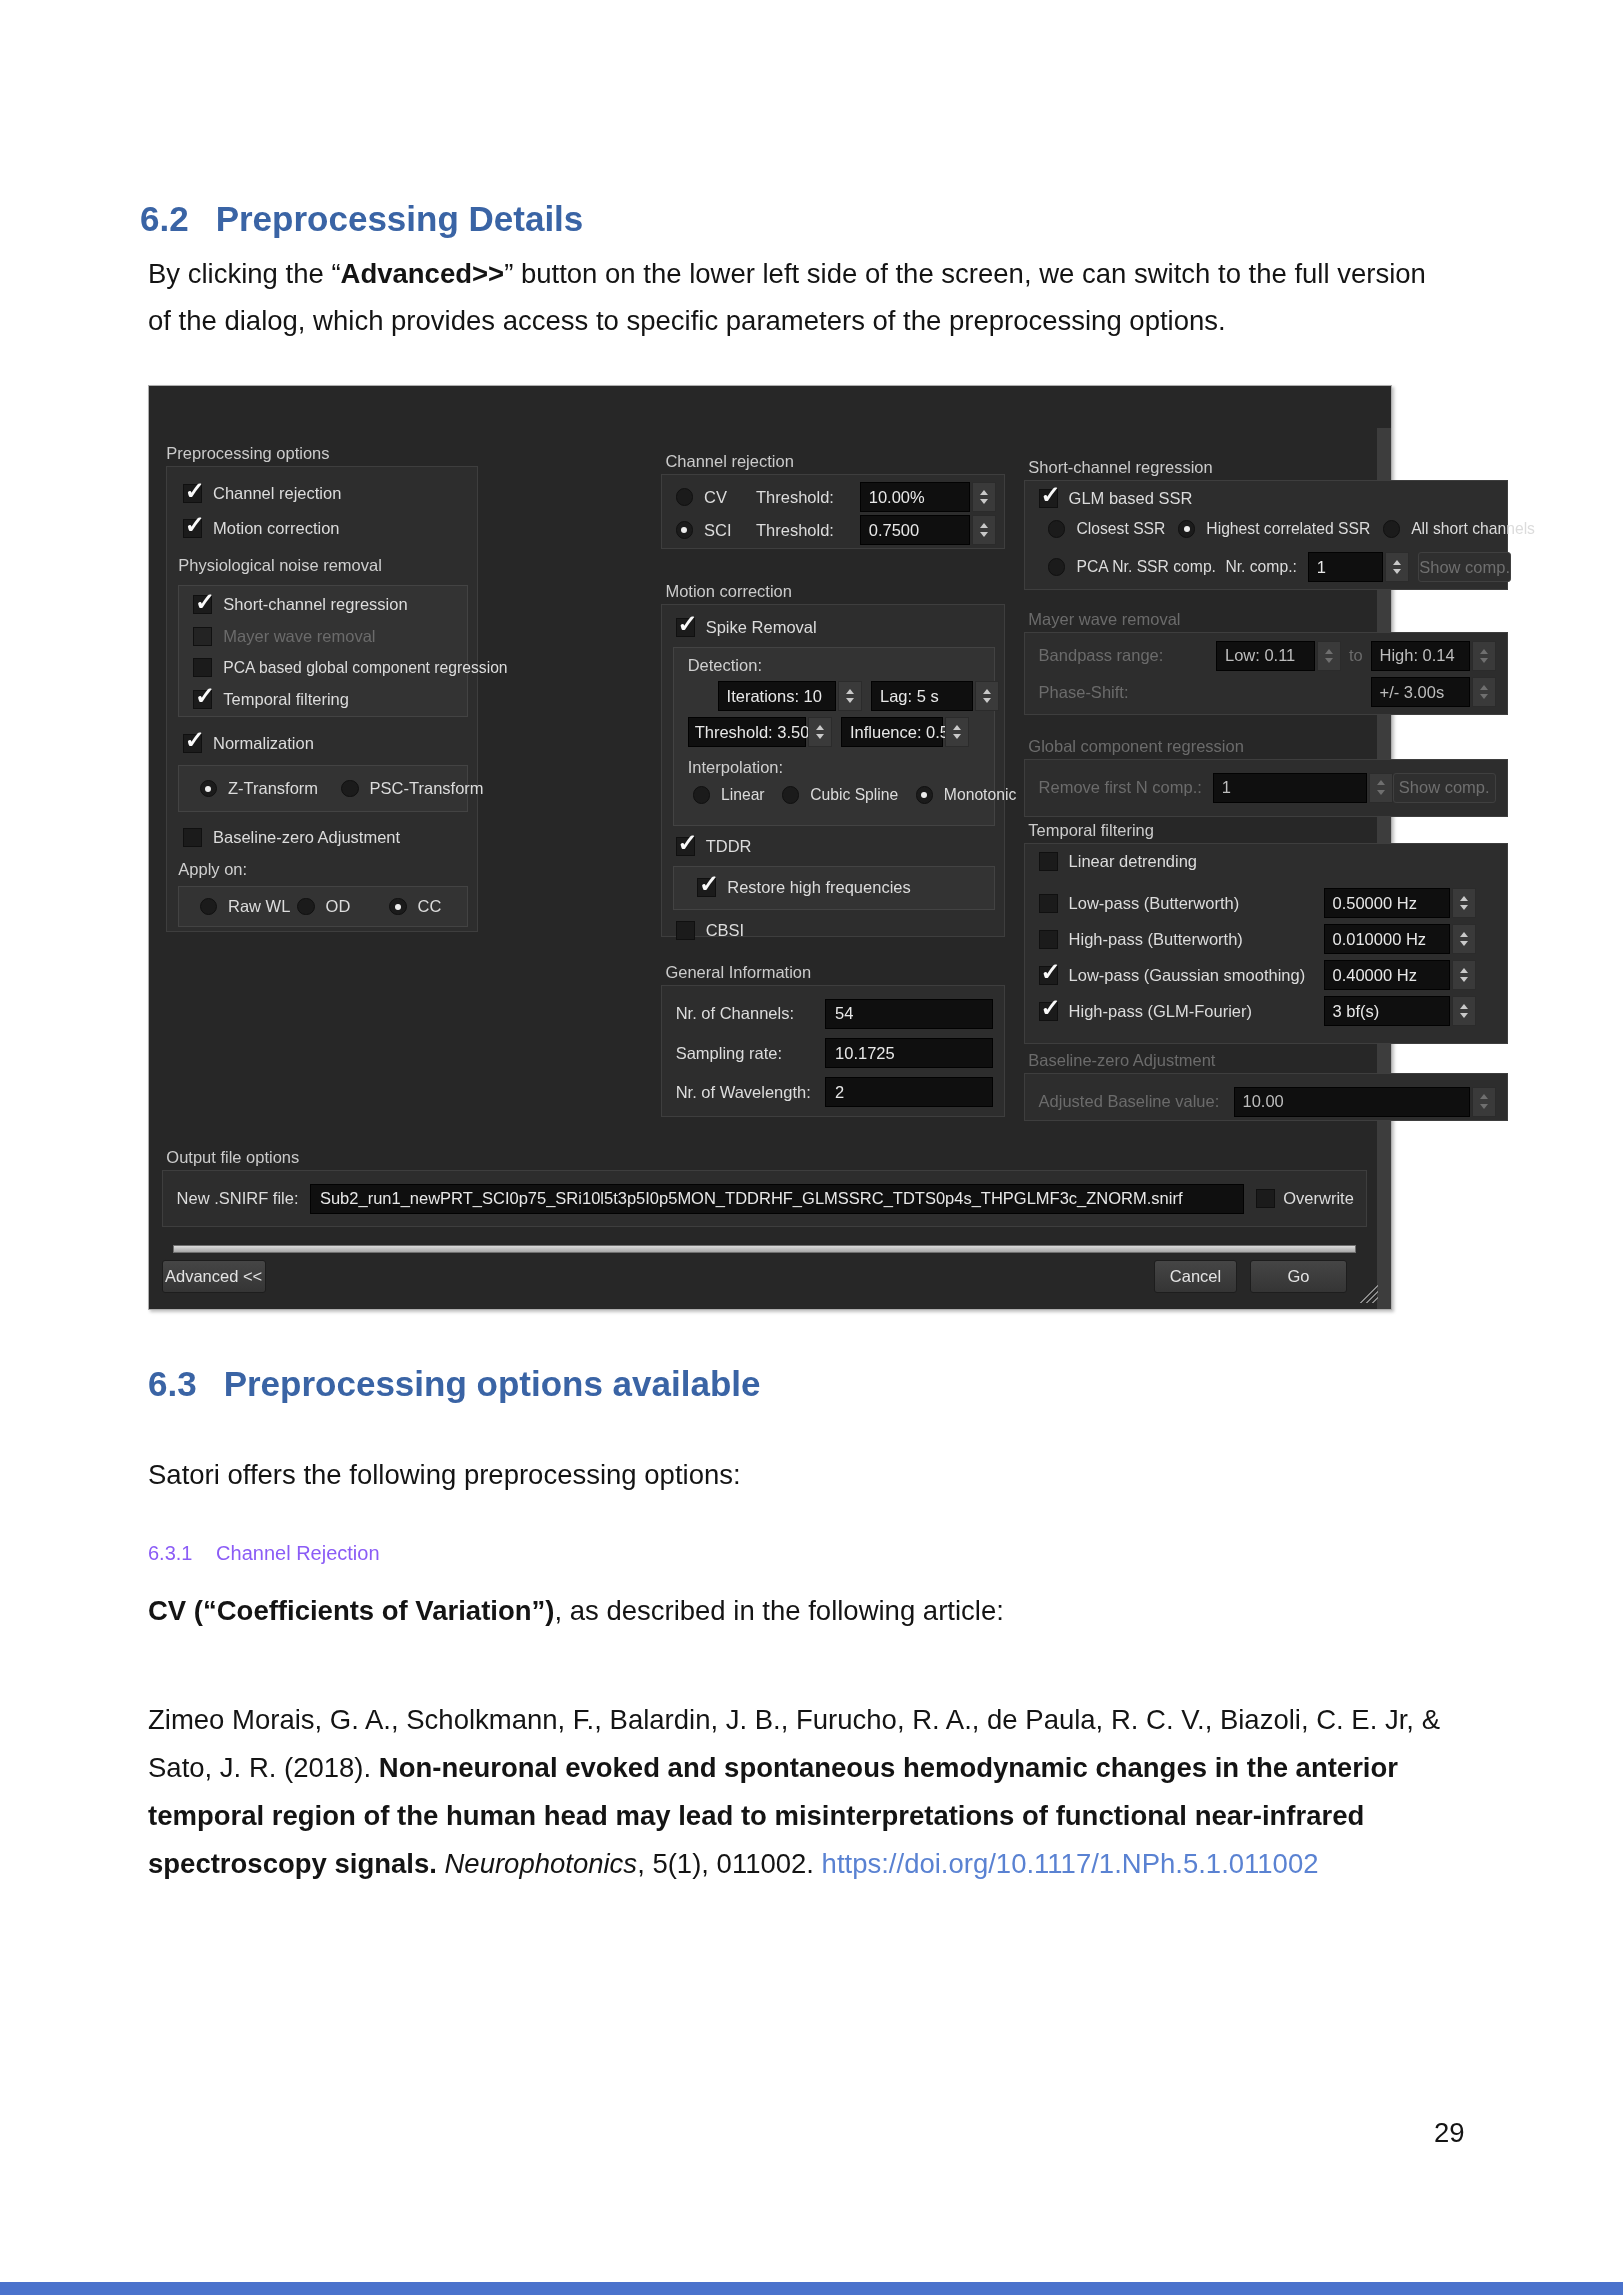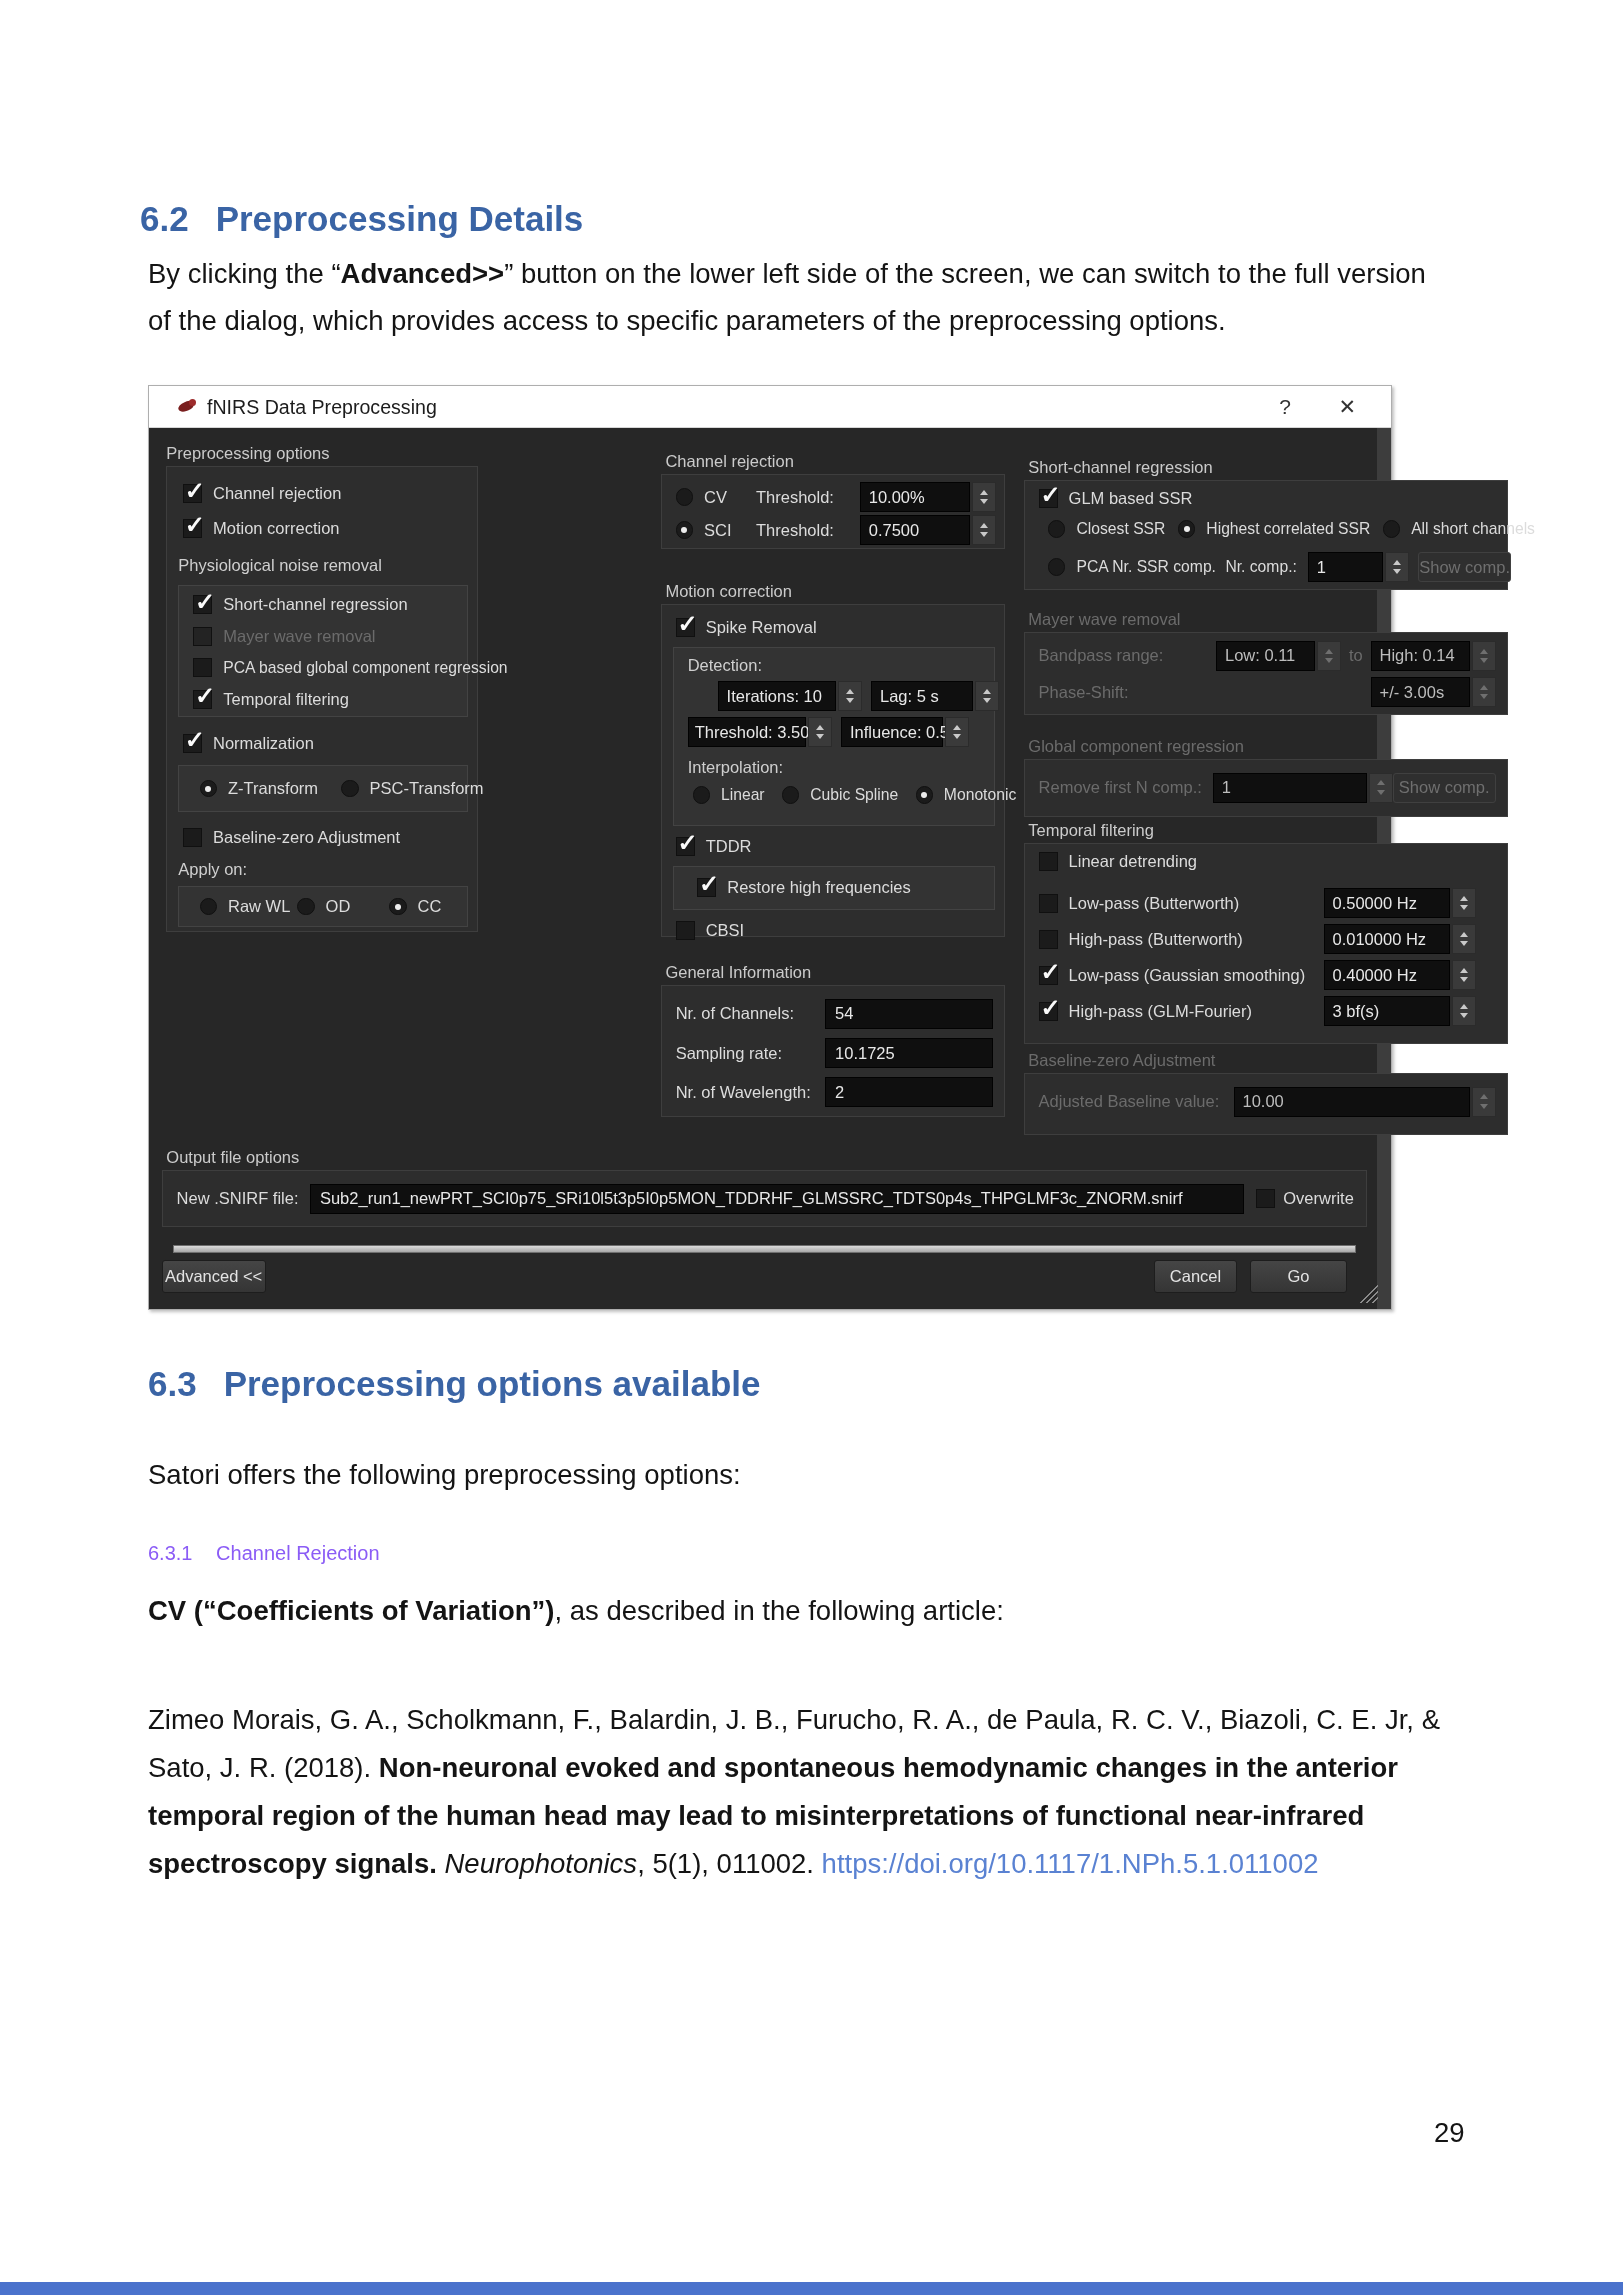--- a/index.html
+++ b/index.html
@@ -72,29 +72,20 @@
 
 <div class="abs h2" style="left:140px; top:199px;">
   <span class="num">6.2</span><span>Preprocessing Details</span>
 </div>
 
 <div class="abs body-p" style="left:148px; top:250px; width:1303px;">
   <span>By clicking the “</span><b>Advanced&gt;&gt;</b><span>” button on the lower left side of the screen, we can switch to the full version of the dialog, which provides access to specific parameters of the preprocessing options.</span>
 </div>
 
 <div class="dialog">
-  <div class="titlebar">
-    <span class="app-icon">
-        <i></i>
-        <b></b>
-      </span>
-    <span class="ttl">fNIRS Data Preprocessing</span>
-    <span class="help">?</span>
-    <span class="close">✕</span>
-  </div>
 
   <div class="dlg-body">
     <div class="edge-strip"></div>
 
     <div class="col" style="left:15.7px; width:316px;">
       <div class="grp-label" style="left:1.6px; top:15.7px;">Preprocessing options</div>
       <div class="grp" style="left:1.6px; top:38px; width:312px; height:466px;">
 
         <div class="row" style="left:15.7px; top:17.3px;">
           <span class="cb">
@@ -431,21 +422,21 @@
             <span class="spin-val" style="width:126px;">3 bf(s)</span>
             <span class="spin-btn">
                 <i class="arr up"></i>
                 <i class="arr dn"></i>
               </span>
           </span>
         </div>
       </div>
 
       <div class="grp-label dis" style="left:6.3px; top:623px;">Baseline-zero Adjustment</div>
-      <div class="grp dis" style="left:1.6px; top:645px; width:484px; height:62px;">
+      <div class="grp dis" style="left:1.6px; top:645px; width:484px; height:48px;">
         <div class="row dis" style="left:14px; top:12.6px; right:11px;">
           <span class="lbl dis">Adjusted Baseline value:</span>
           <span class="spin" style="margin-left:auto;">
             <span class="spin-val" style="width:236px;">10.00</span>
             <span class="spin-btn">
                 <i class="arr up"></i>
                 <i class="arr dn"></i>
               </span>
           </span>
         </div>

